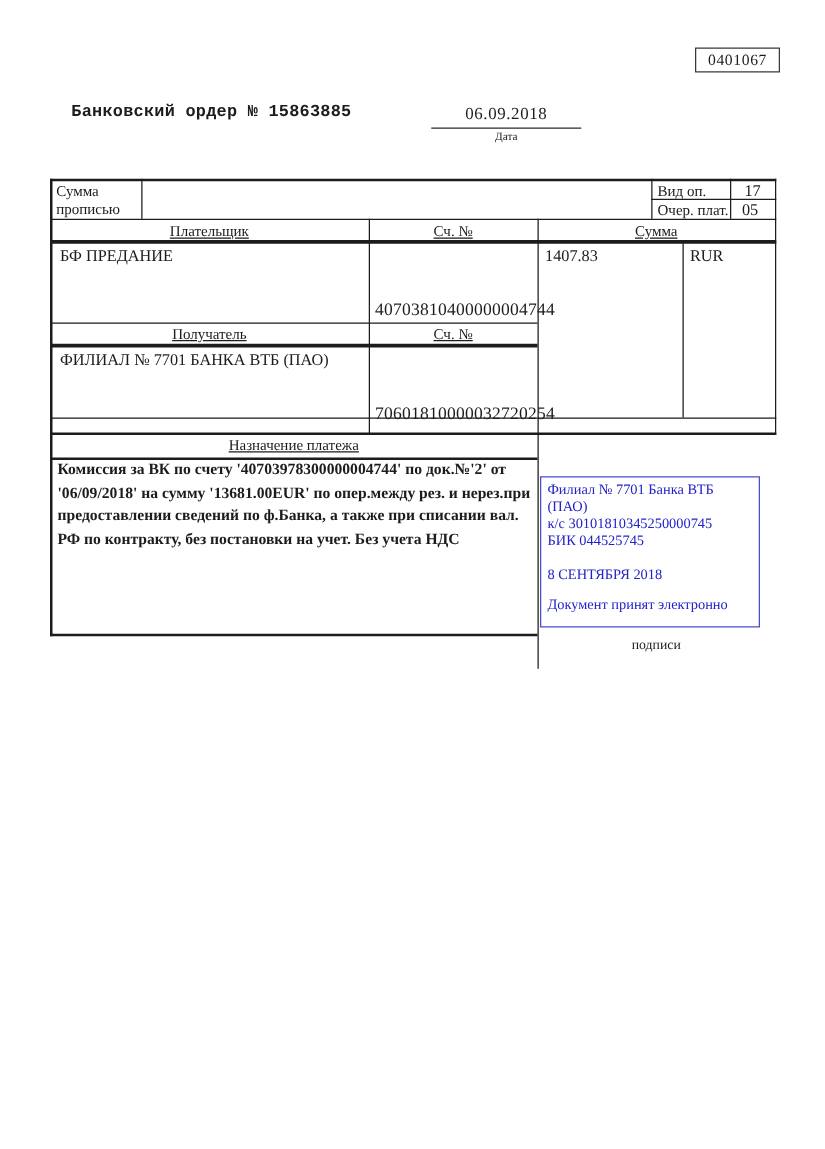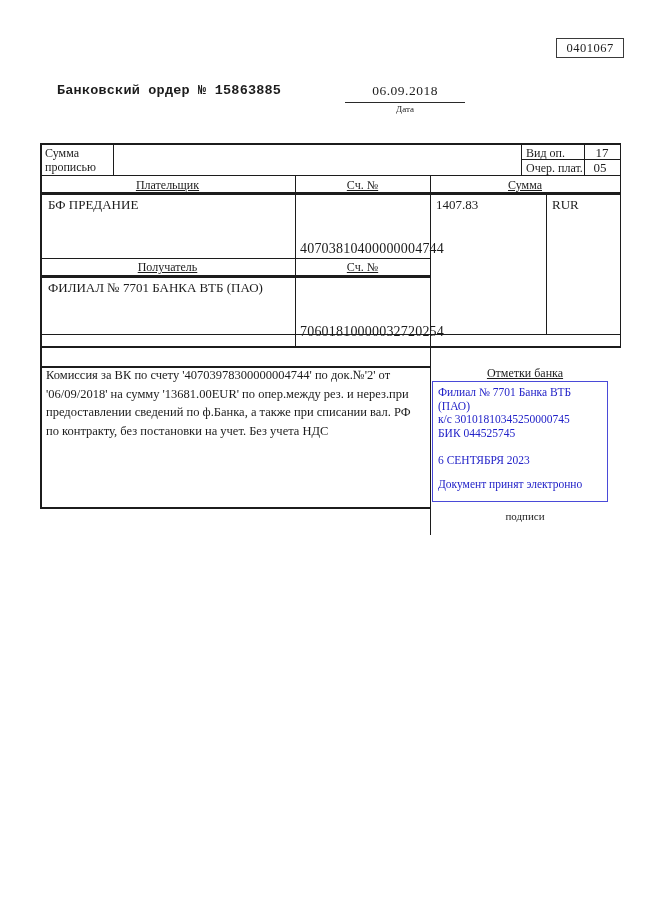--- a/index.html
+++ b/index.html
@@ -13,21 +13,21 @@
             letter-spacing:0.5px;}
   .title{position:absolute;left:57px;top:83px;font-family:Liberation Mono, monospace;
          font-weight:bold;font-size:13.5px;letter-spacing:0.2px;}
   .date-val{position:absolute;left:345px;top:83px;width:120px;text-align:center;
             font-size:13.5px;padding-bottom:3px;border-bottom:1.5px solid #2a2a2a;letter-spacing:0.5px;}
   .date-cap{position:absolute;left:345px;top:104px;width:120px;text-align:center;font-size:9px;}
   .cell-lbl{font-size:12px;line-height:14px;}
   .hdr{font-size:12px;text-decoration:underline;}
   .val{font-size:13px;}
   .acct{font-size:14px;letter-spacing:0.2px;margin-top:44px;}
-  .purpose{position:absolute;left:46px;top:366px;width:380px;font-size:12.5px;line-height:18.5px;}
+  .purpose{position:absolute;left:46px;top:366px;width:380px;font-size:12.5px;line-height:18.5px;font-weight:bold;}
   .stamp{position:absolute;left:432px;top:381px;width:176px;height:121px;
          border:1.5px solid #4a4ad8;color:#2222c8;font-size:11.5px;line-height:13.5px;
          padding:4px 5px;box-sizing:border-box;}
   .stamp div{white-space:normal;}
   .sp14{height:14px;}
   .sp10{height:10px;}
 </style>
 </head>
 <body>
 
@@ -73,29 +73,29 @@
   <div class="abs acct" style="left:300px;top:197px;width:128px">40703810400000004744</div>
   <div class="abs val" style="left:436px;top:197px">1407.83</div>
   <div class="abs val" style="left:552px;top:197px">RUR</div>
 
   <div class="abs hdr ctr" style="left:40px;top:260px;width:255px">Получатель</div>
   <div class="abs hdr ctr" style="left:295px;top:260px;width:135px">Сч. №</div>
 
   <div class="abs val" style="left:48px;top:280px;width:240px">ФИЛИАЛ № 7701 БАНКА ВТБ (ПАО)</div>
   <div class="abs acct" style="left:300px;top:280px;width:128px">70601810000032720254</div>
 
+  <div class="abs hdr ctr" style="left:40px;top:349px;width:390px">Назначение платежа</div>
   <div class="purpose">Комиссия за ВК по счету '40703978300000004744' по док.№'2' от '06/09/2018' на сумму '13681.00EUR' по опер.между рез. и нерез.при предоставлении сведений по ф.Банка, а также при списании вал. РФ по контракту, без постановки на учет. Без учета НДС</div>
 
-  <div class="abs hdr ctr" style="left:430px;top:366px;width:190px">Отметки банка</div>
 
   <div class="stamp">
     <div>Филиал № 7701 Банка ВТБ (ПАО)</div>
     <div>к/с 30101810345250000745</div>
     <div>БИК 044525745</div>
     <div class="sp14"></div>
-    <div>6 СЕНТЯБРЯ 2023</div>
+    <div>8 СЕНТЯБРЯ 2018</div>
     <div class="sp10"></div>
     <div>Документ принят электронно</div>
   </div>
 
   <div class="abs ctr" style="left:430px;top:510px;width:190px;font-size:11px">подписи</div>
 
 </div>
 
 </body></html>

